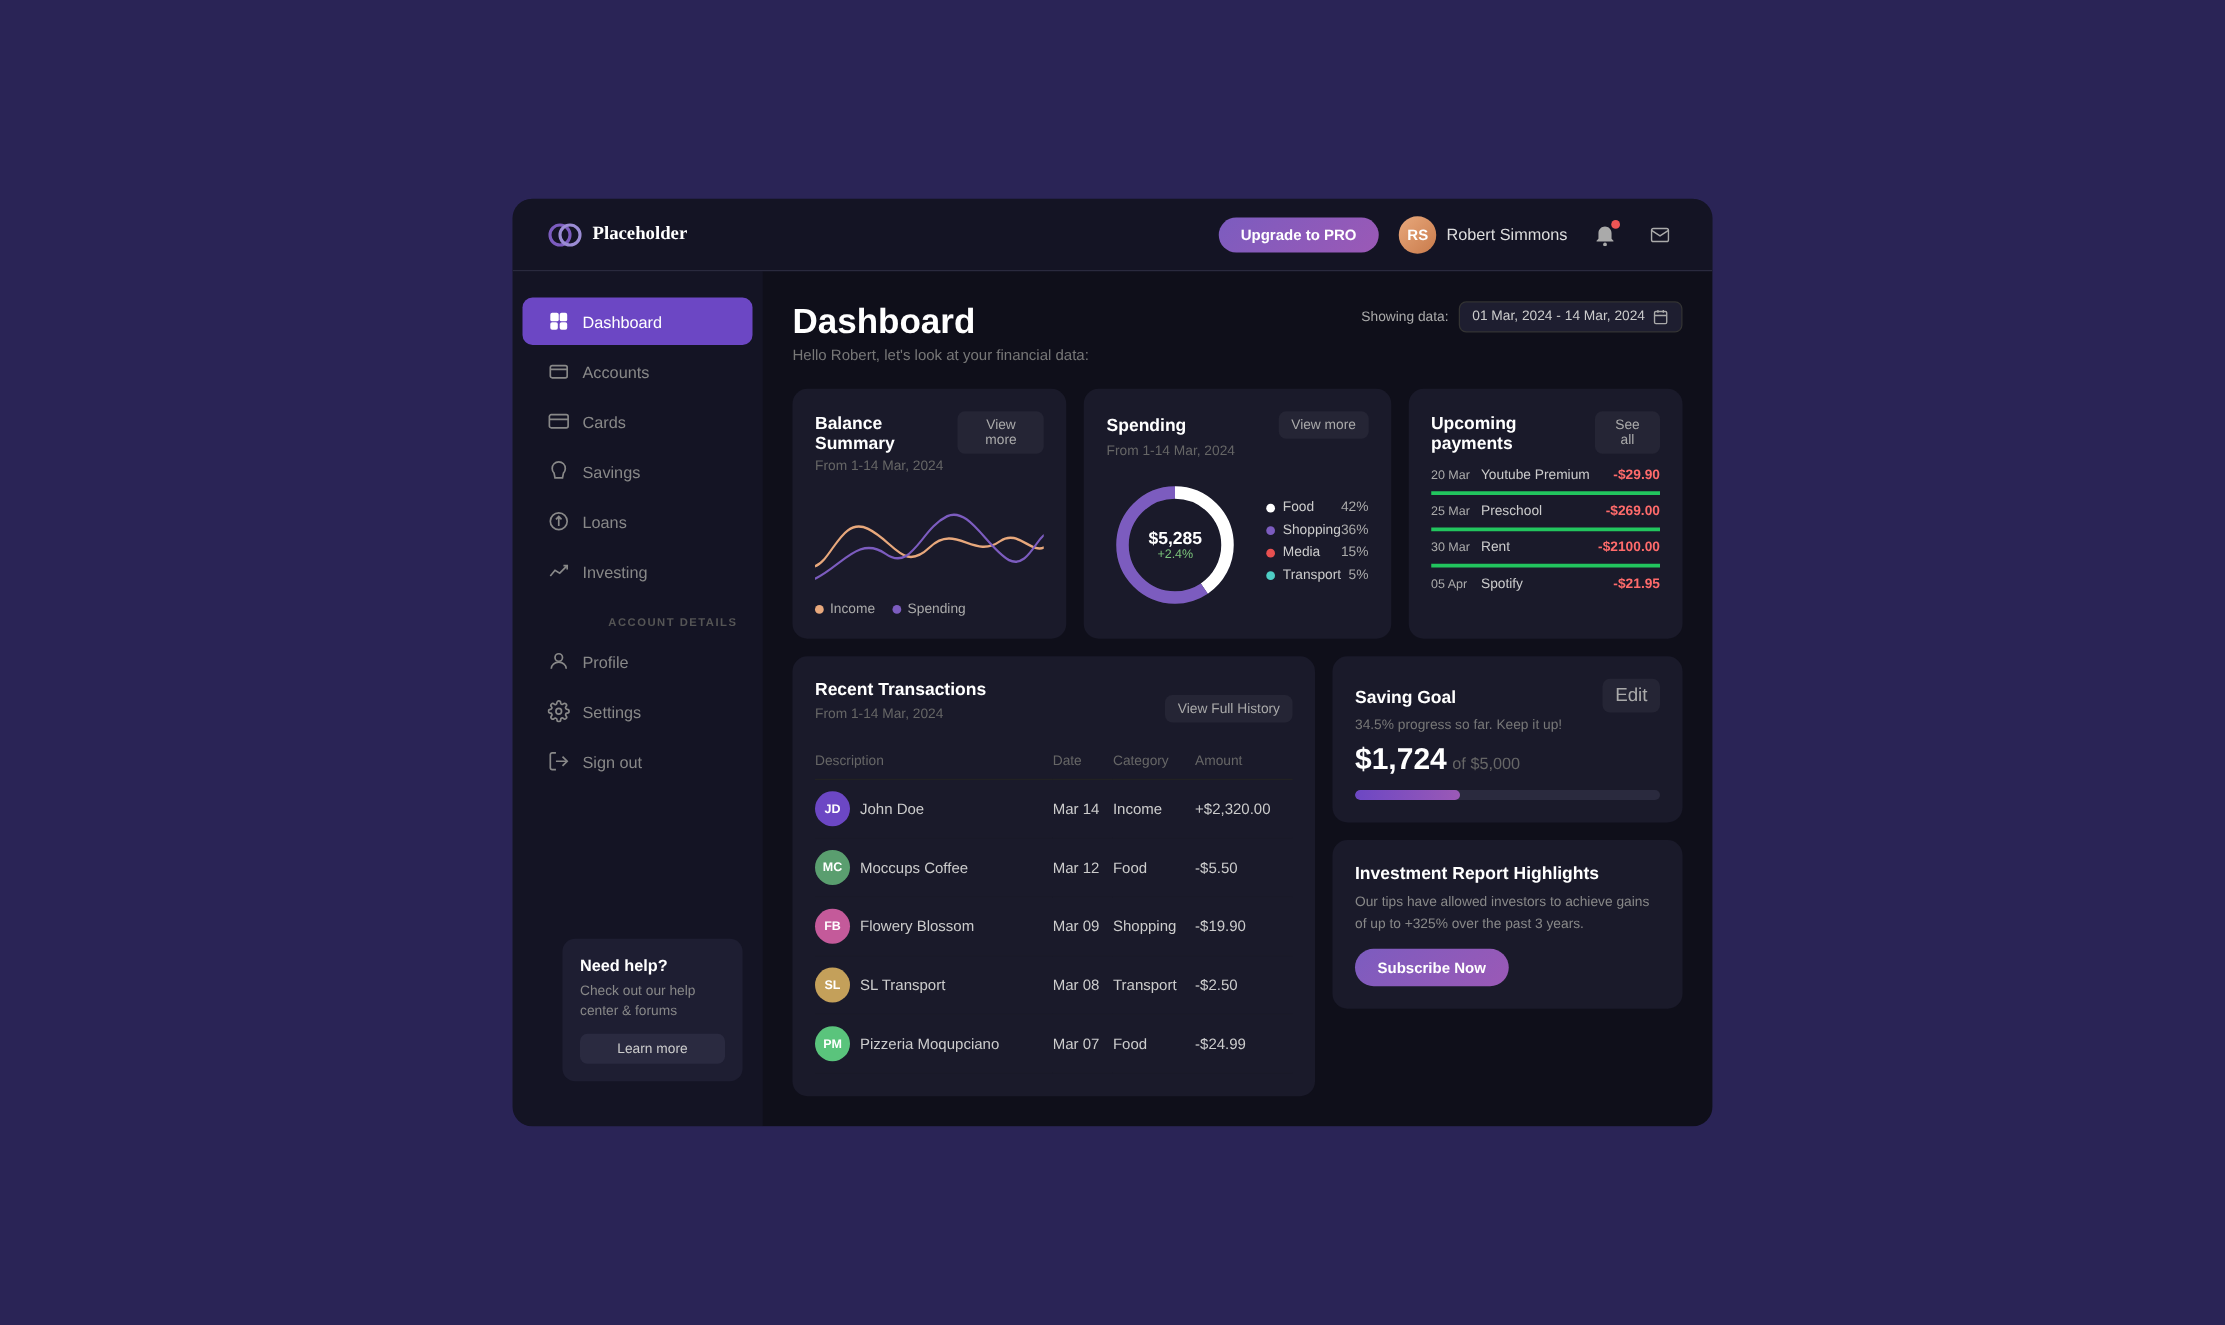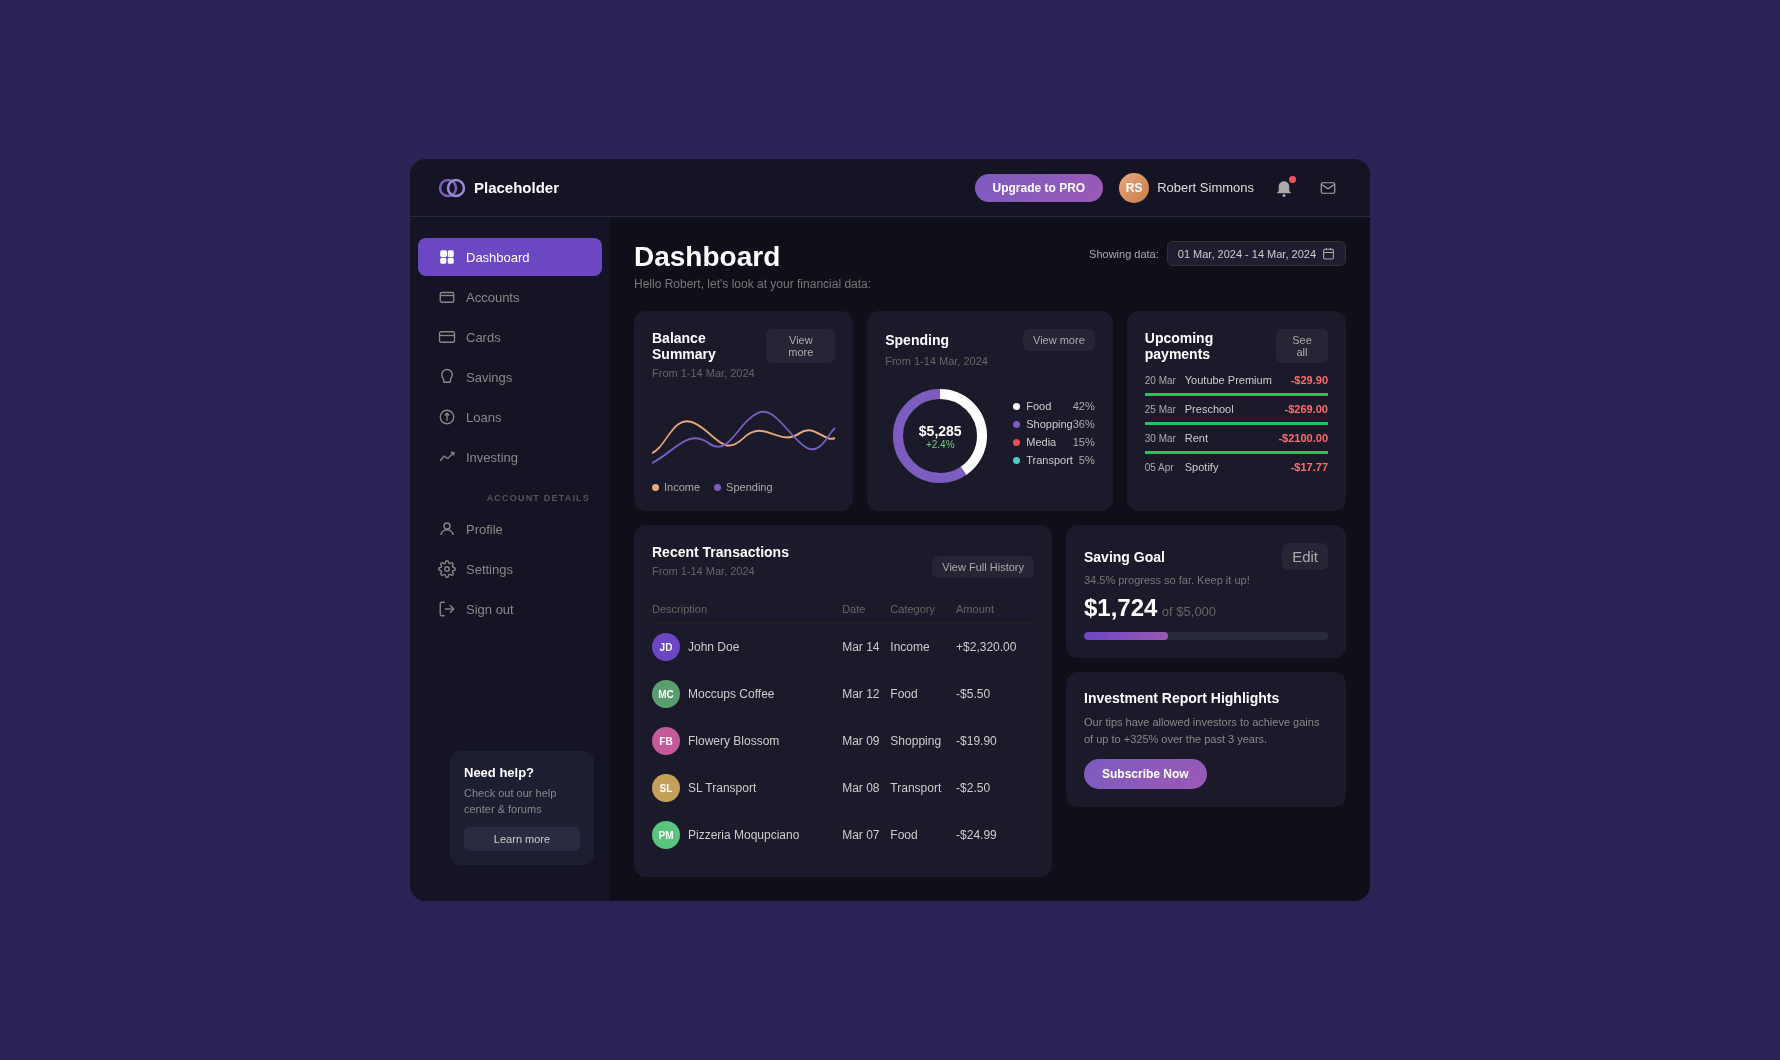--- a/index.html
+++ b/index.html
@@ -29,20 +29,21 @@
       padding: 0 28px;
       height: 58px;
       border-bottom: 1px solid #2a2a3e;
       flex-shrink: 0;
     }
     .logo {
       display: flex;
       align-items: center;
       gap: 8px;
       flex: 1;
+      font-family: Liberation Serif, serif;
     }
     .logo-icon {
       width: 28px;
       height: 28px;
     }
     .logo-text {
       color: #fff;
       font-size: 15px;
       font-weight: 600;
     }
@@ -211,21 +212,21 @@
       font-size: 11px;
     }
     .date-badge {
       background: #1e1e30;
       border: 1px solid #333;
       border-radius: 6px;
       padding: 5px 10px;
       color: #ccc;
       font-size: 11px;
       display: flex;
-      align-items: center;
+      align-items: flex-start;
       gap: 6px;
     }
     
     .dashboard-grid {
       display: grid;
       grid-template-columns: 1fr 1fr 1fr;
       gap: 14px;
       margin-bottom: 14px;
     }
     .card {
@@ -710,21 +711,21 @@
     <span class="payment-amount">-$269.00</span>
   </div>
               <div class="payment-row">
     <span class="payment-date">30 Mar</span>
     <span class="payment-name">Rent</span>
     <span class="payment-amount">-$2100.00</span>
   </div>
               <div class="payment-row">
     <span class="payment-date">05 Apr</span>
     <span class="payment-name">Spotify</span>
-    <span class="payment-amount">-$17.77</span>
+    <span class="payment-amount">-$21.95</span>
   </div>
             </div>
         </div>
       </div>
 
       <div class="bottom-grid">
 
         <div class="card">
           <div class="card-header">
             <div>

